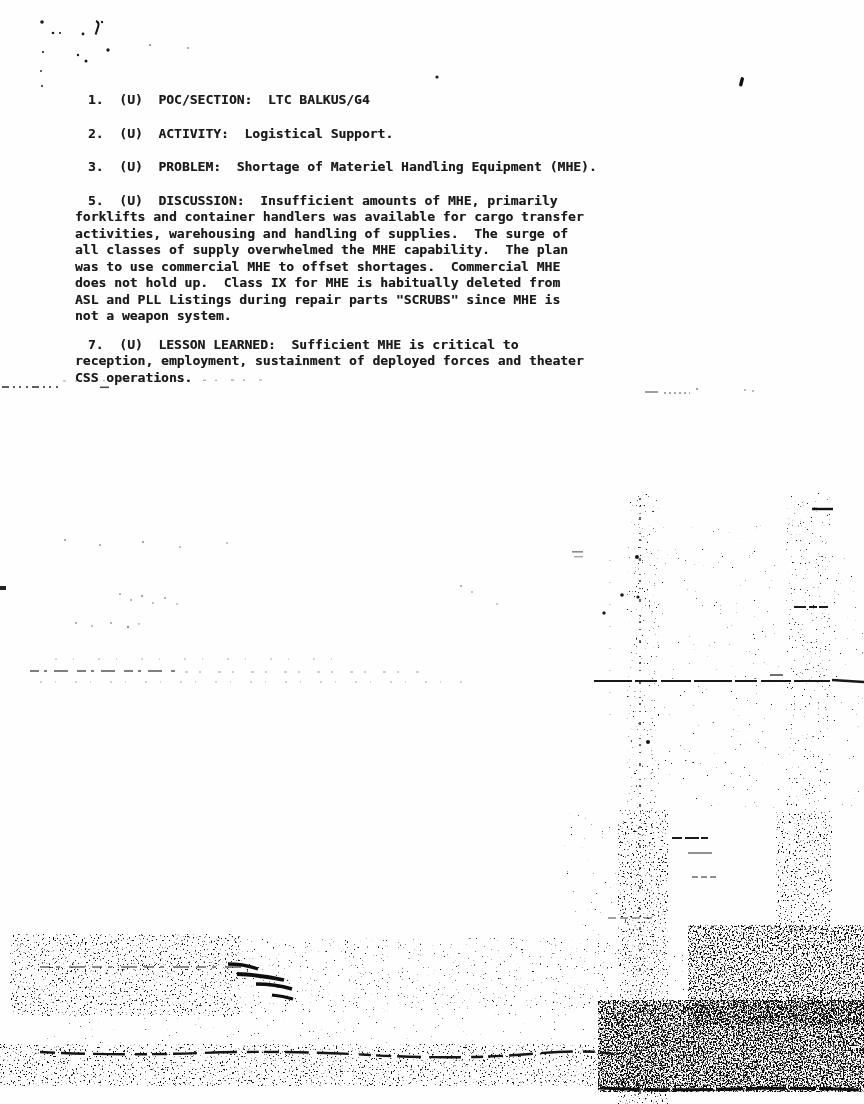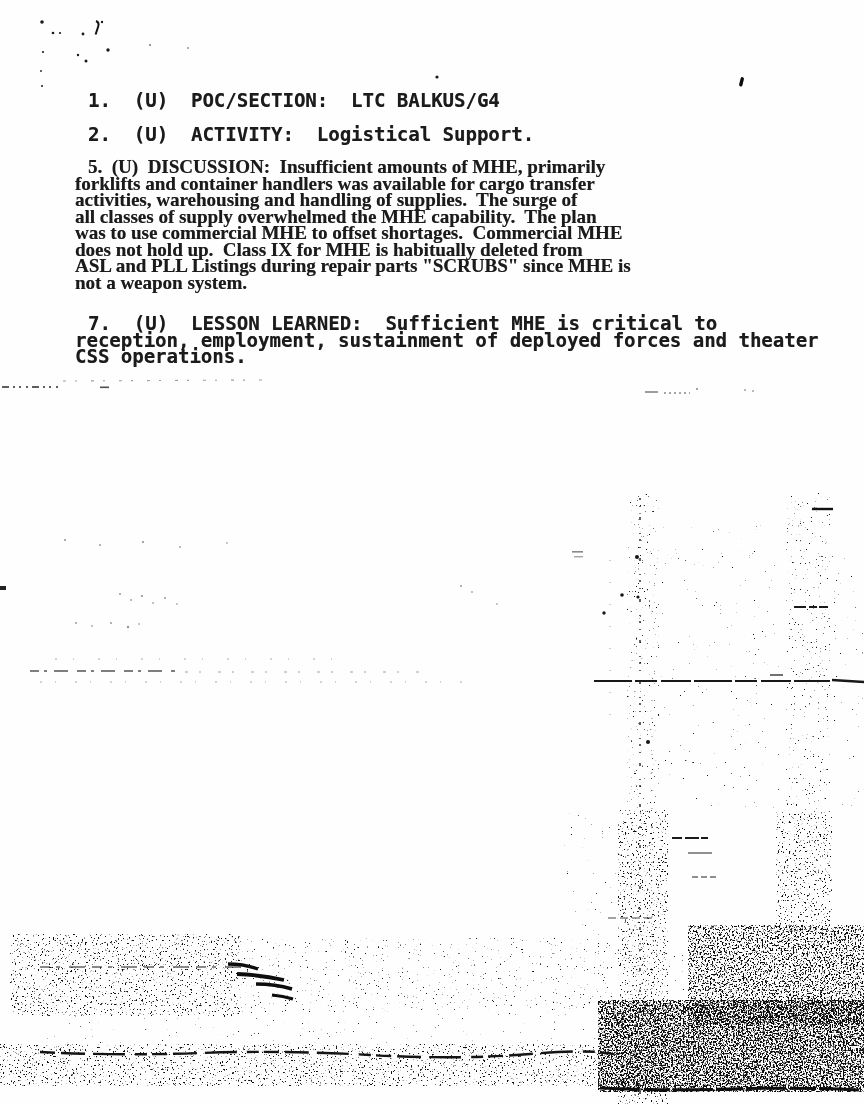--- a/index.html
+++ b/index.html
@@ -14,48 +14,49 @@
     background: #fefefe;
     overflow: hidden;
     font-family: "DejaVu Sans Mono", "Liberation Mono", monospace;
   }
   #doc-body {
     position: absolute;
     left: 75px;
     top: 92px;
     width: 620px;
     color: #1b1b1b;
-    font-size: 19px;
+    font-size: 13px;
     line-height: 16.5px;
     font-weight: bold;
     letter-spacing: 0px;
   }
   .para {
     white-space: pre;
     text-indent: 13px;
     margin: 0 0 17px 0;
     text-shadow: 0.25px 0 0 rgba(20,20,20,0.55);
   }
-  .para.gap-lg { margin-bottom: 24px; font-family: Liberation Serif, serif; }
+  .para.gap-lg { margin-bottom: 12px; }
   #noise-overlay {
     position: absolute;
     left: 0; top: 0;
     width: 864px;
     height: 1104px;
     pointer-events: none;
   }
 </style>
 </head>
 <body>
 
 <div id="page">
 
   <div id="doc-body">
     <div class="para">1.  (U)  POC/SECTION:  LTC BALKUS/G4</div>
     <div class="para">2.  (U)  ACTIVITY:  Logistical Support.</div>
+    <div class="para">3.  (U)  PROBLEM:  Shortage of Materiel Handling Equipment (MHE).</div>
     <div class="para gap-lg">5.  (U)  DISCUSSION:  Insufficient amounts of MHE, primarily
 forklifts and container handlers was available for cargo transfer
 activities, warehousing and handling of supplies.  The surge of
 all classes of supply overwhelmed the MHE capability.  The plan
 was to use commercial MHE to offset shortages.  Commercial MHE
 does not hold up.  Class IX for MHE is habitually deleted from
 ASL and PLL Listings during repair parts "SCRUBS" since MHE is
 not a weapon system.</div>
     <div class="para">7.  (U)  LESSON LEARNED:  Sufficient MHE is critical to
 reception, employment, sustainment of deployed forces and theater

